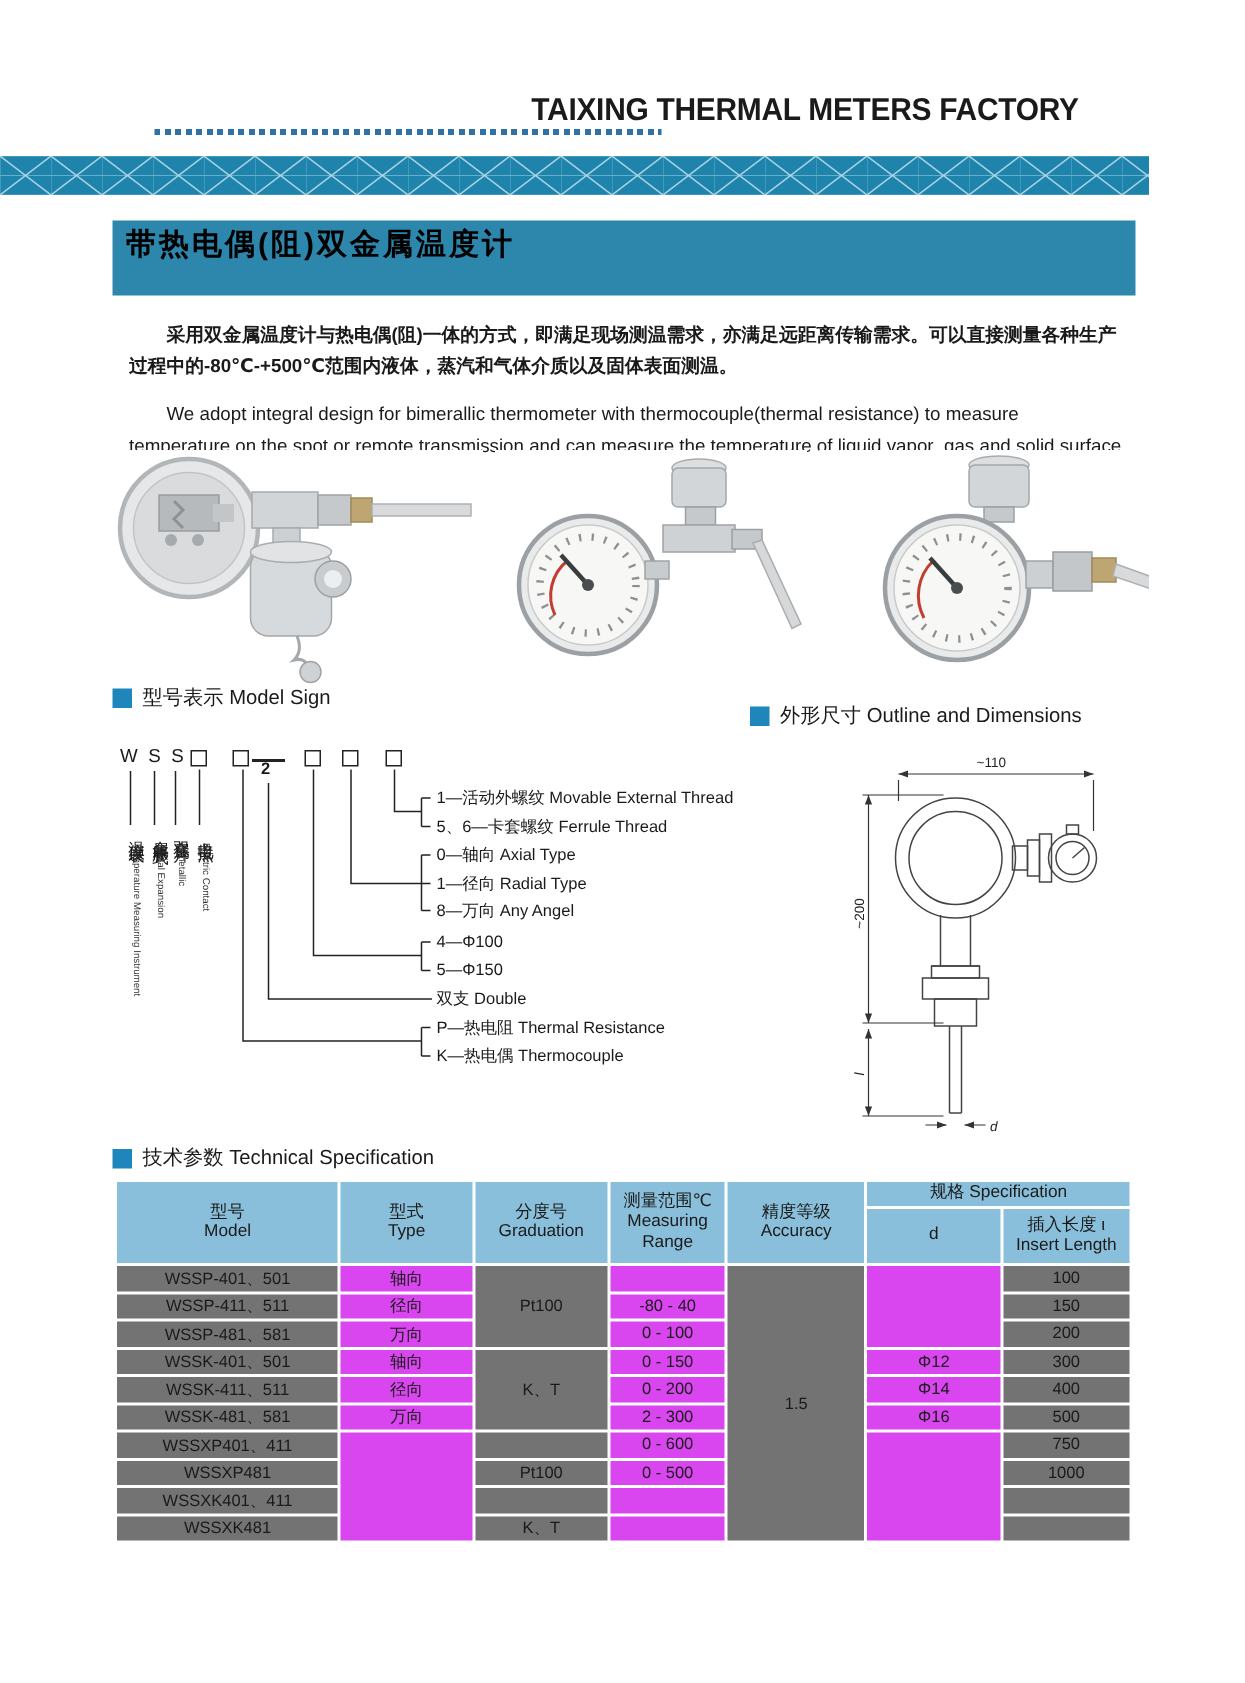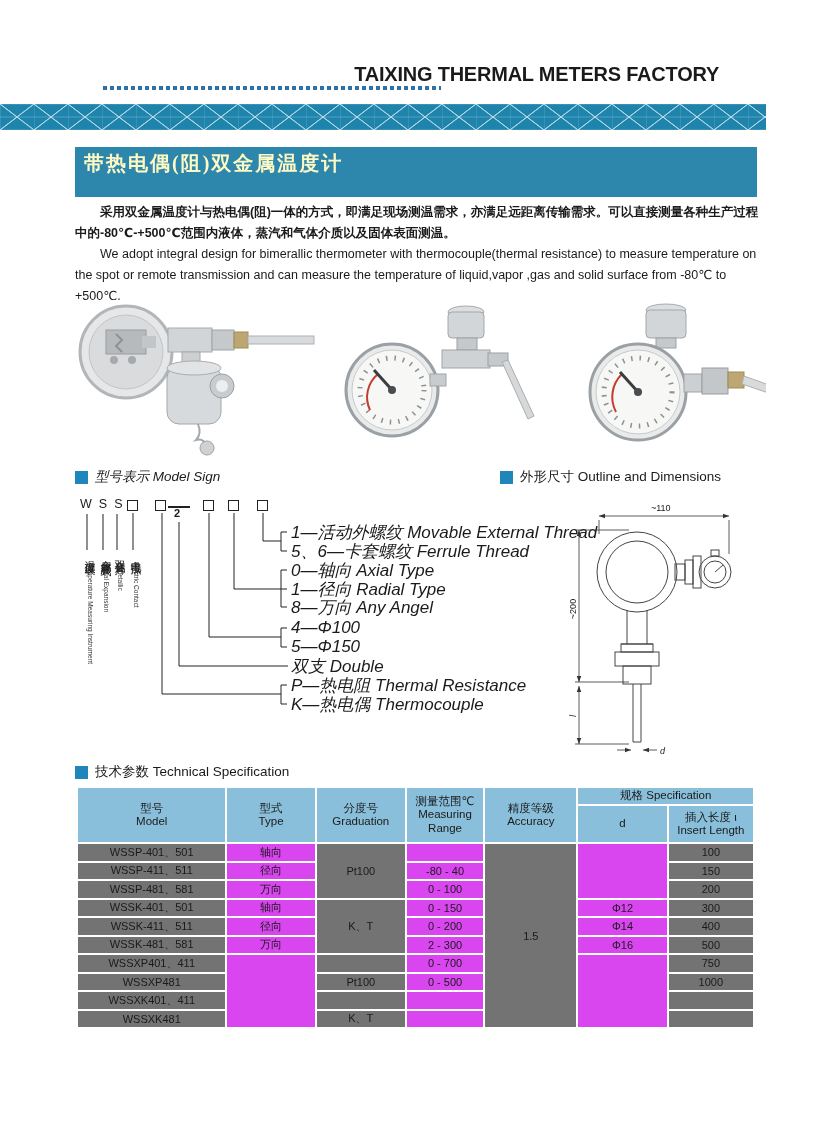--- a/index.html
+++ b/index.html
@@ -9,45 +9,45 @@
   
   .dots{position:absolute;left:103px;top:86px;width:338px;height:4px;
         background:repeating-linear-gradient(90deg,#2f72a8 0,#2f72a8 4px,transparent 4px,transparent 7px);}
   .factory{position:absolute;right:47px;top:62px;font-size:21px;font-weight:bold;
            letter-spacing:-0.2px;transform:scaleX(.95);transform-origin:right center;white-space:nowrap;}
   .band{position:absolute;left:0;top:104px;width:783px;height:26px;line-height:0;}
 
   
   .titlebar{position:absolute;left:75px;top:147px;width:682px;height:50px;background:#2d86ac;
             box-sizing:border-box;padding:3px 9px 0 9px;}
-  .title-cn{color:#fef9c3;font-size:20px;font-weight:bold;letter-spacing:2px;line-height:26px;white-space:nowrap;font-family:Liberation Serif, serif;}
+  .title-cn{color:#000000;font-size:20px;font-weight:bold;letter-spacing:2px;line-height:26px;white-space:nowrap;}
   .title-en{color:#fff;font-family:"Liberation Serif","DejaVu Serif",serif;font-weight:bold;
             font-size:16px;line-height:20px;white-space:nowrap;letter-spacing:.2px;}
 
   
   .intro{position:absolute;left:75px;top:202px;width:684px;}
-  .intro p{margin:0;text-indent:2em;font-size:12.5px;line-height:21px;}
+  .intro p{margin:11px;text-indent:2em;font-size:12.5px;line-height:21px;}
   .intro .cn{font-weight:bold;}
 
   
   .photos{position:absolute;left:70px;top:300px;width:724px;height:162px;display:flex;gap:8px;}
   .photo{background:#fff;line-height:0;}
 
   
   .sec-head{position:absolute;display:flex;align-items:center;gap:7px;font-size:13.5px;white-space:nowrap;}
   .sq{width:13px;height:13px;background:#1e86ba;flex:0 0 auto;}
 
   
   .msign{position:absolute;left:75px;top:494px;width:430px;height:240px;}
   .msign svg{position:absolute;left:0;top:0;}
   .mletters{position:absolute;left:5px;top:3px;font-size:12.5px;letter-spacing:7px;font-weight:500;}
   .mbox{position:absolute;top:6px;width:9px;height:9px;border:1.5px solid #222;}
   .mfracbar{position:absolute;left:93px;top:12px;width:22px;height:2px;background:#222;}
   .mfrac2{position:absolute;left:99px;top:13px;font-size:11px;font-weight:bold;}
-  .branch{position:absolute;left:216px;font-size:17px;transform:translateY(-50%);white-space:nowrap;font-style:italic;}
+  .branch{position:absolute;left:216px;font-size:11px;transform:translateY(-50%);white-space:nowrap;}
   .stem{position:absolute;top:58px;writing-mode:vertical-lr;}
   .stem-cn{font-size:11px;letter-spacing:1px;text-orientation:upright;}
   .stem-en{font-size:6.5px;margin-top:3px;color:#333;}
 
   
   .outline{position:absolute;left:565px;top:494px;width:250px;height:268px;line-height:0;}
 
   
   .spec-table{position:absolute;left:76px;top:786px;border-collapse:separate;border-spacing:2px;
               table-layout:fixed;width:679px;font-size:11px;}
@@ -141,21 +141,21 @@
         <line x1="92" y1="92" x2="74" y2="72" stroke="#3a3d40" stroke-width="3"></line>
         <circle cx="92" cy="92" r="4" fill="#4a4d50"></circle>
         <rect x="138" y="74" width="18" height="18" fill="#cdd0d2" stroke="#a0a3a6"></rect>
         <rect x="156" y="68" width="26" height="26" fill="#c3c7ca" stroke="#999da0"></rect>
         <rect x="182" y="72" width="16" height="16" fill="#bda671" stroke="#a08c5a"></rect>
         <polygon points="198,76 248,94 246,101 196,84" fill="#d8dadc" stroke="#aeb1b3"></polygon>
       </svg>
     </div>
   </div>
 
-  <div class="sec-head" style="left:75px;top:468px;font-style:italic;">
+  <div class="sec-head" style="left:75px;top:456px;">
     <span class="sq"></span>
     <span>型号表示 Model Sign</span>
   </div>
   <div class="sec-head" style="left:500px;top:468px;">
     <span class="sq"></span>
     <span>外形尺寸 Outline and Dimensions</span>
   </div>
 
   <div class="msign">
     <svg width="430" height="240">
@@ -336,21 +336,21 @@
         <td class="td-gray">WSSK-481、581</td>
         <td class="td-blue">万向</td>
         <td class="td-blue">2 - 300</td>
         <td class="td-blue">Φ16</td>
         <td class="td-gray">500</td>
       </tr>
       <tr>
         <td class="td-gray">WSSXP401、411</td>
         <td class="td-blue" rowspan="4"></td>
         <td class="td-gray"></td>
-        <td class="td-blue">0 - 700</td>
+        <td class="td-blue">0 - 600</td>
         <td class="td-blue" rowspan="4"></td>
         <td class="td-gray">750</td>
       </tr>
       <tr>
         <td class="td-gray">WSSXP481</td>
         <td class="td-gray">Pt100</td>
         <td class="td-blue">0 - 500</td>
         <td class="td-gray">1000</td>
       </tr>
       <tr>

